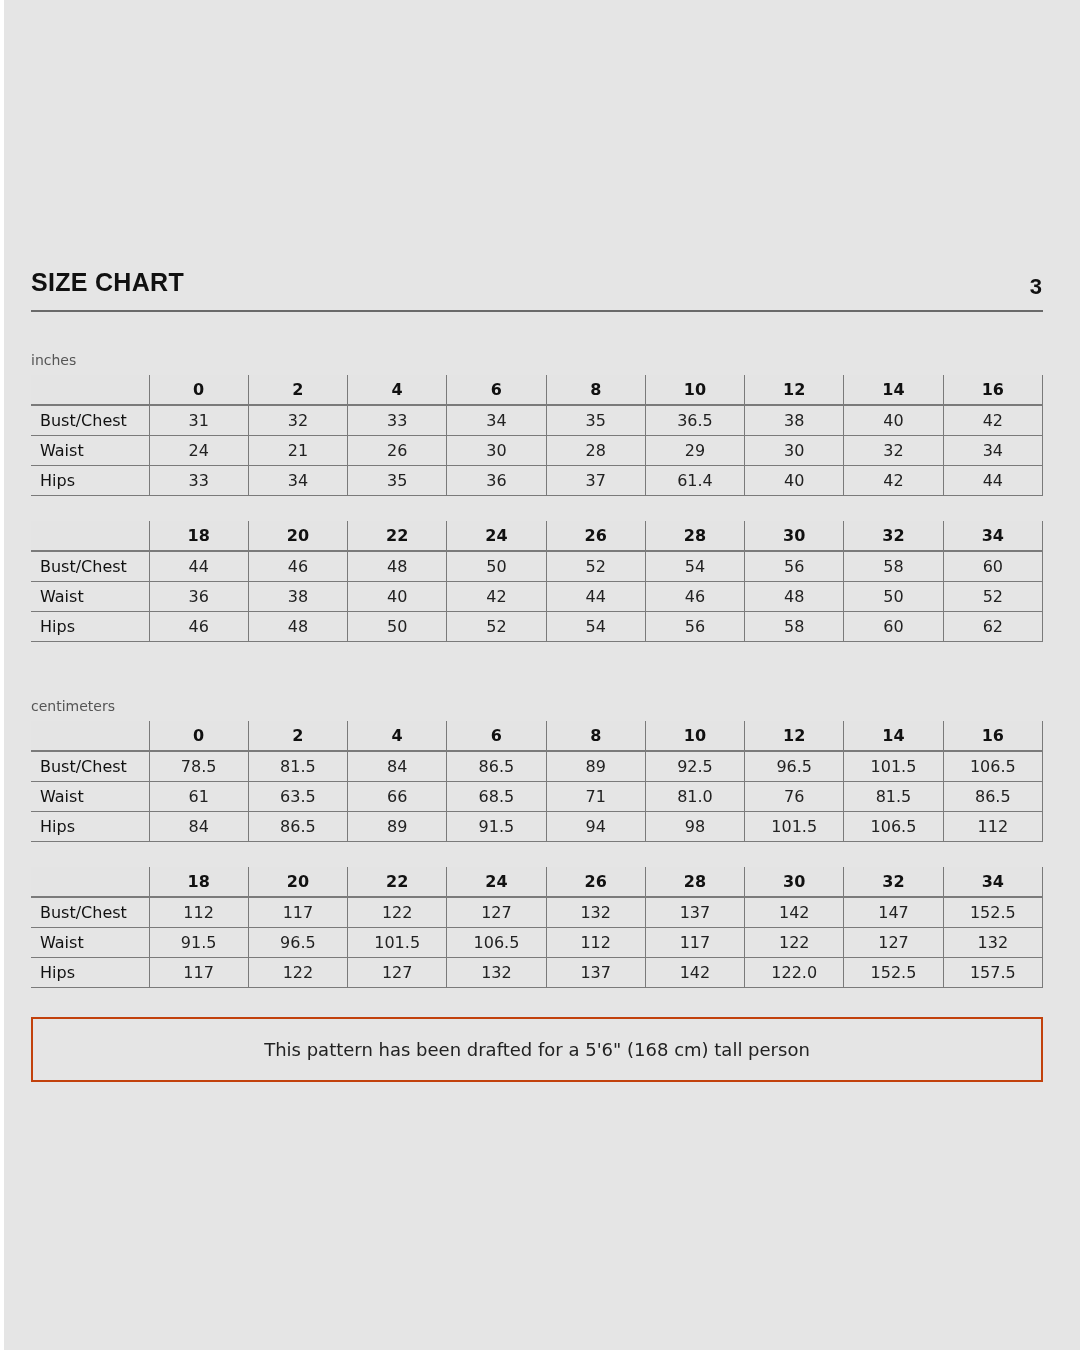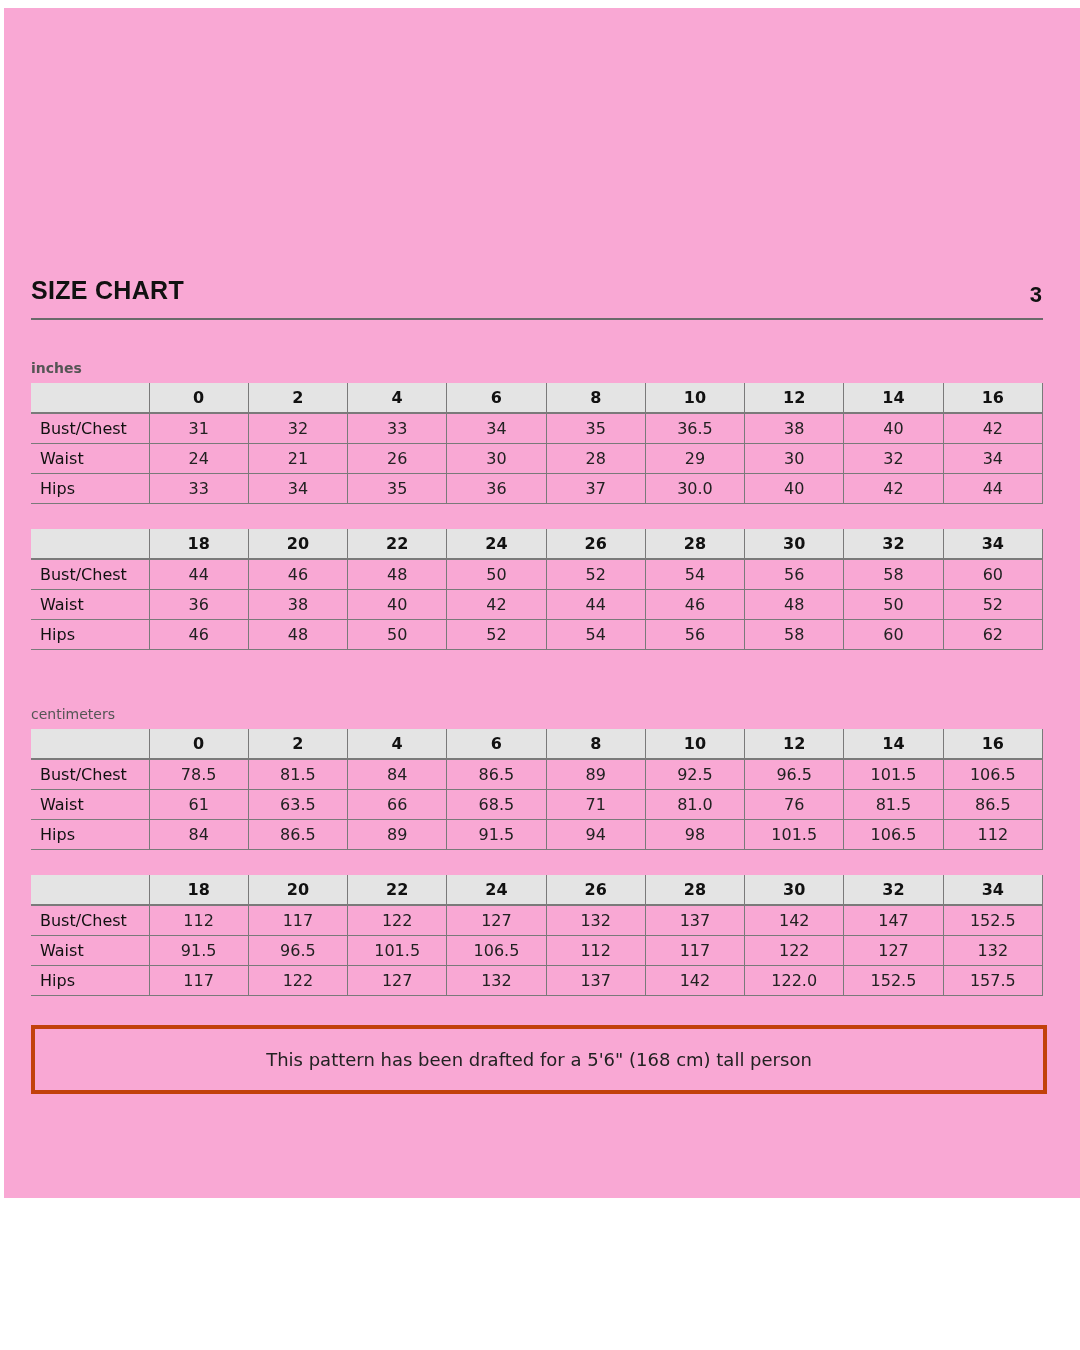--- a/index.html
+++ b/index.html
@@ -5,23 +5,23 @@
     html, body { margin: 0; padding: 0; }
     body {
       width: 1080px; height: 1350px;
       background: #ffffff;
       font-family: "DejaVu Sans", sans-serif;
       color: #111;
       position: relative;
       overflow: hidden;
     }
     .page {
-      position: absolute; left: 4px; top: 8px;
-      width: 1076px; height: 1190px;
-      background: #f9a8d4;
+      position: absolute; left: 4px; top: 0;
+      width: 1076px; height: 1350px;
+      background: #e5e5e5;
     }
     .title {
       position: absolute; left: 27px; top: 268px;
       font-family: "Liberation Sans", sans-serif;
       font-weight: bold; font-size: 25px; letter-spacing: 0.3px;
       color: #111;
     }
     .page-number {
       position: absolute; right: 38px; top: 274px;
       font-family: "Liberation Sans", sans-serif;
@@ -54,34 +54,34 @@
     table.size thead th {
       background: #e4e4e4;
       font-weight: bold;
       border-bottom: 2px solid #7a7a7a;
     }
     table.size tbody th { font-weight: normal; background: transparent; }
     table.size tbody td { font-weight: normal; color: #222; }
     .note-box {
       position: absolute; left: 27px; top: 1017px;
       width: 1008px; height: 61px;
-      border: 4px solid #c2410c;
+      border: 2px solid #c2410c;
       display: flex; align-items: center; justify-content: center;
       font-size: 18px; color: #222;
     }
   </style>
 </head>
 <body>
 
 <div class="page">
   <div class="title">SIZE CHART</div>
   <div class="page-number">3</div>
   <div class="rule"></div>
 
-  <div class="unit-label" style="top:352px;font-weight:bold;">inches</div>
+  <div class="unit-label" style="top:352px;">inches</div>
   <table class="size" style="top:375px;">
       <colgroup>
         <col class="label-col">
         <col>
         <col>
         <col>
         <col>
         <col>
         <col>
         <col>
@@ -127,21 +127,21 @@
           <td>32</td>
           <td>34</td>
         </tr>
         <tr>
           <th>Hips</th>
           <td>33</td>
           <td>34</td>
           <td>35</td>
           <td>36</td>
           <td>37</td>
-          <td>30.0</td>
+          <td>61.4</td>
           <td>40</td>
           <td>42</td>
           <td>44</td>
         </tr>
       </tbody>
     </table>
   <table class="size" style="top:521px;">
       <colgroup>
         <col class="label-col">
         <col>

